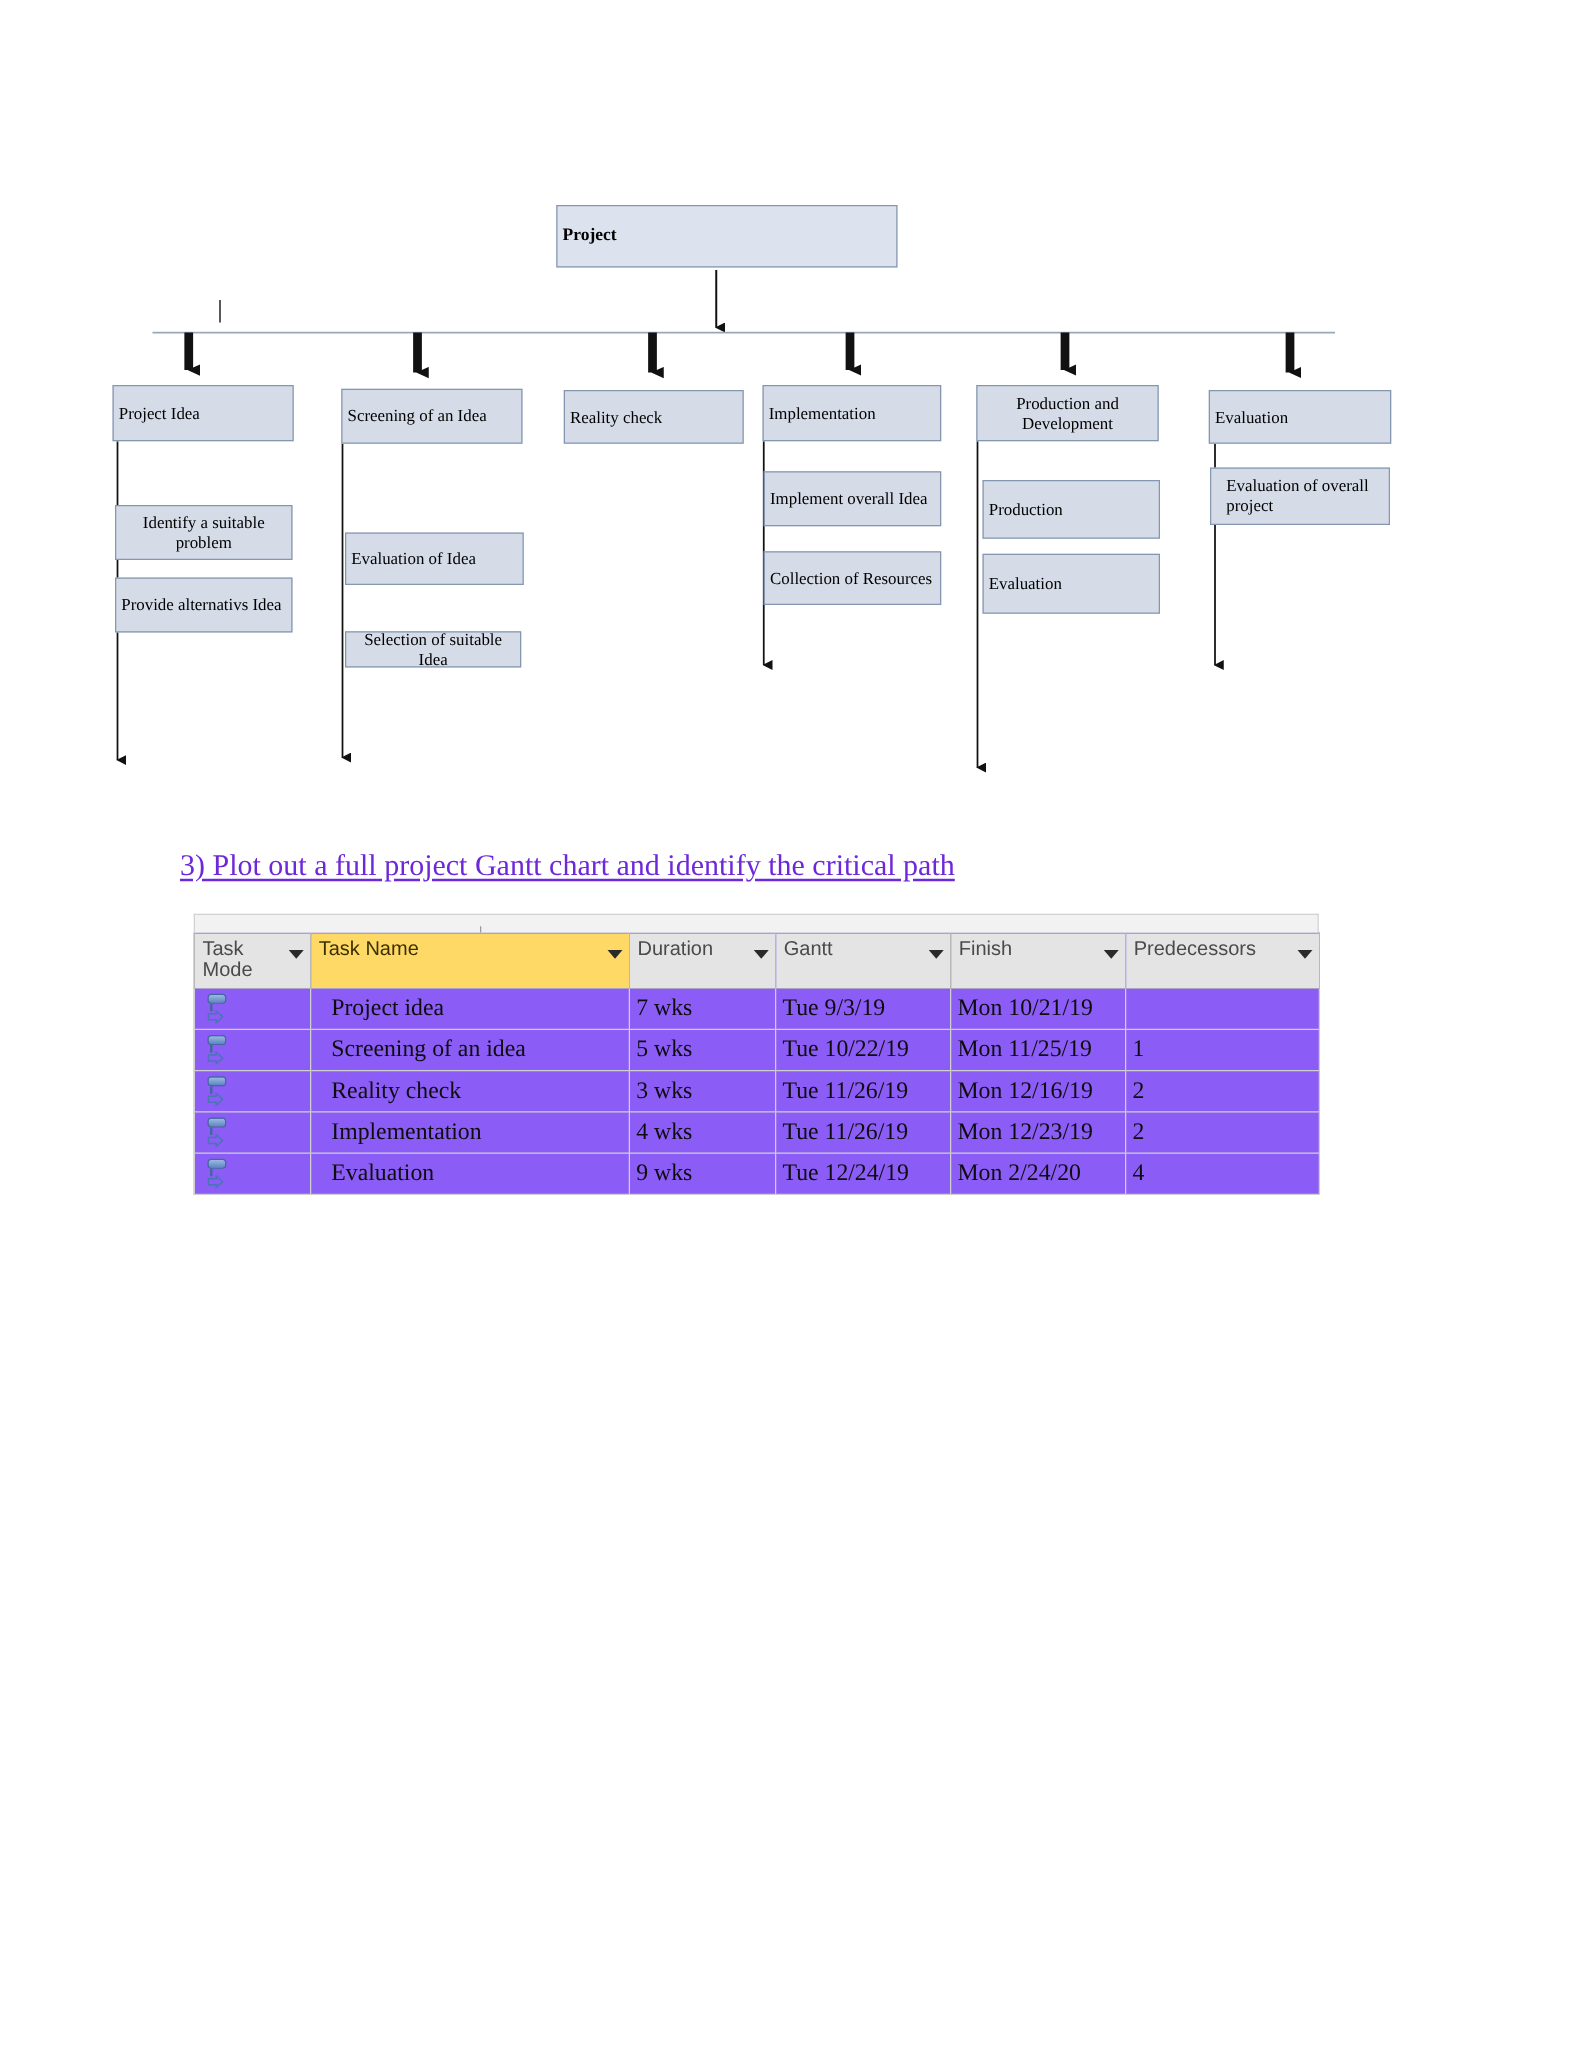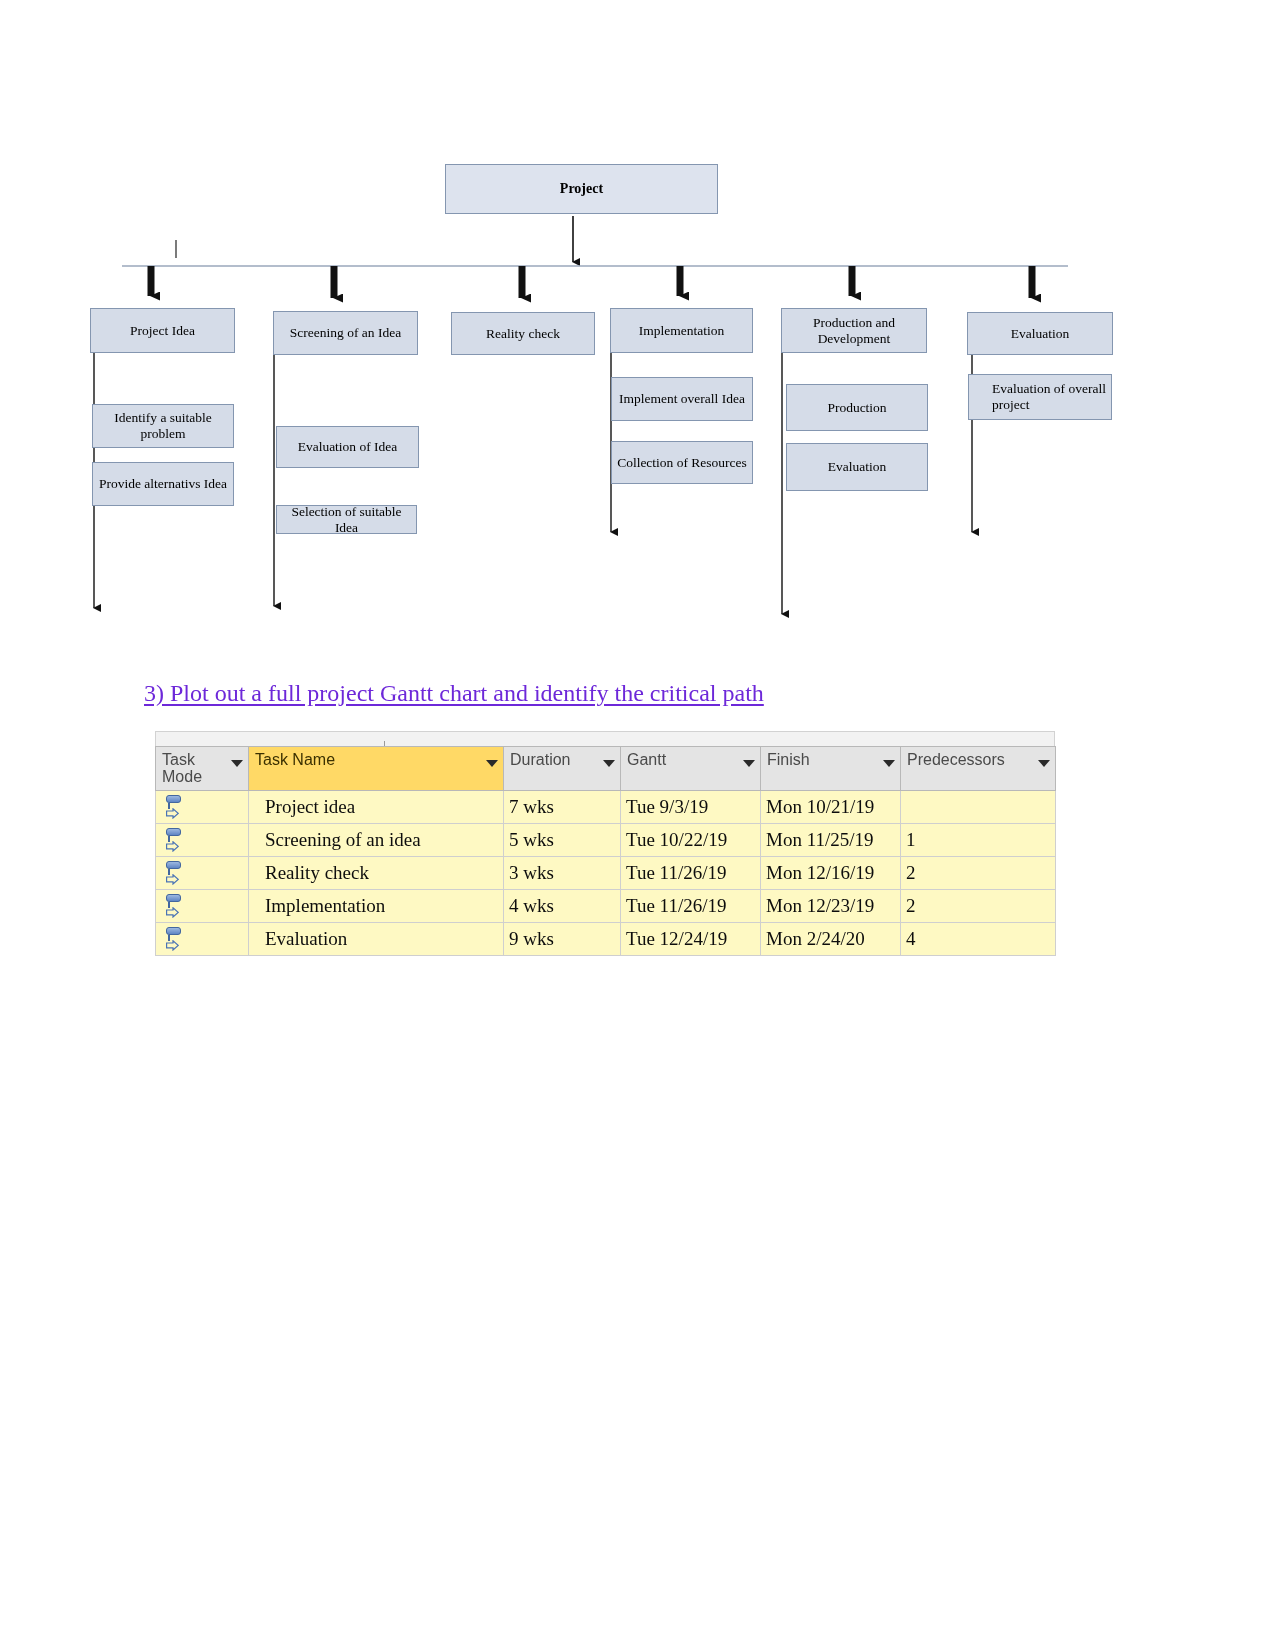--- a/index.html
+++ b/index.html
@@ -23,21 +23,20 @@
     width: 1275px;
     height: 660px;
   }
   .node {
     position: absolute;
     background: #d5dce8;
     border: 1px solid #8496b0;
     box-sizing: border-box;
     display: flex;
     align-items: center;
-    justify-content: center;
     text-align: center;
     font-family: "Liberation Serif", serif;
     font-size: 13.5px;
     color: #000000;
     line-height: 1.18;
     padding: 2px 4px;
   }
   .node.root {
     font-weight: bold;
     font-size: 14px;
@@ -86,21 +85,21 @@
     left: 228px;
     bottom: 0;
     width: 1px;
     height: 5px;
     background: #9a9a9a;
   }
   table.gantt {
     border-collapse: collapse;
     width: 900px;
     table-layout: fixed;
-    background: #fef9c3;
+    background: #8b5cf6;
   }
   table.gantt col.c-mode  { width: 93px; }
   table.gantt col.c-name  { width: 255px; }
   table.gantt col.c-dur   { width: 117px; }
   table.gantt col.c-start { width: 140px; }
   table.gantt col.c-fin   { width: 140px; }
   table.gantt col.c-pred  { width: 155px; }
 
   table.gantt thead th {
     background: #e4e4e4;
@@ -263,21 +262,21 @@
     <span class="lbl">Collection of Resources</span>
   </div>
 
   <div class="node" style="left:786px; top:384px; width:142px; height:47px;">
     <span class="lbl">Production</span>
   </div>
   <div class="node" style="left:786px; top:443px; width:142px; height:48px;">
     <span class="lbl">Evaluation</span>
   </div>
 
-  <div class="node" style="left:968px; top:374px; width:144px; height:46px; justify-content:flex-start; text-align:left; padding-left:23px;">
+  <div class="node" style="left:968px; top:374px; width:144px; height:46px; justify-content:flex-start; text-align:left; padding-left:12px;">
     <span class="lbl">Evaluation of overall project</span>
   </div>
 </div>
 
 <div id="q-heading">3) Plot out a full project Gantt chart and identify the critical path</div>
 
 <div id="gantt-wrap">
   <div id="gantt-topstrip">
     <div class="tick"></div>
   </div>

